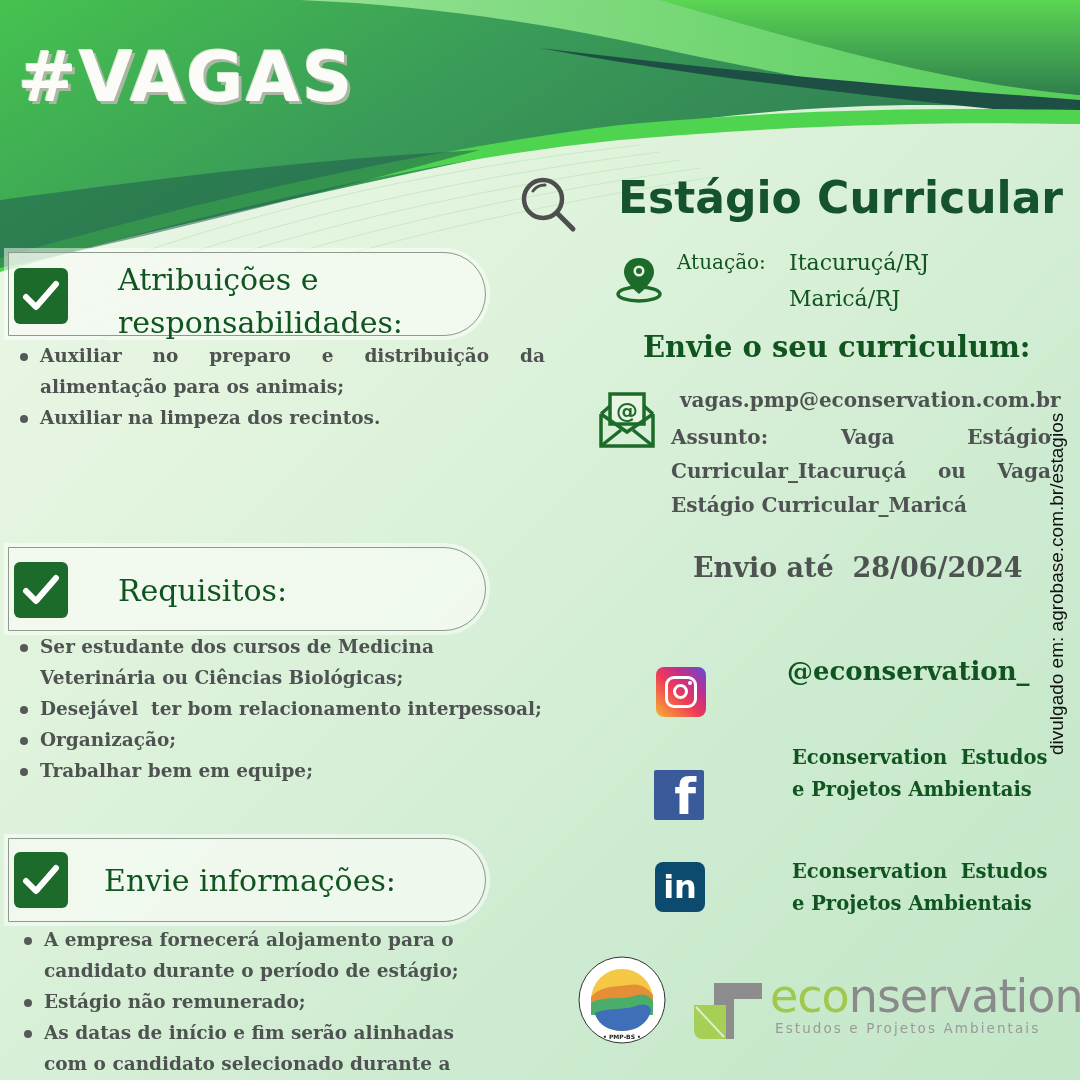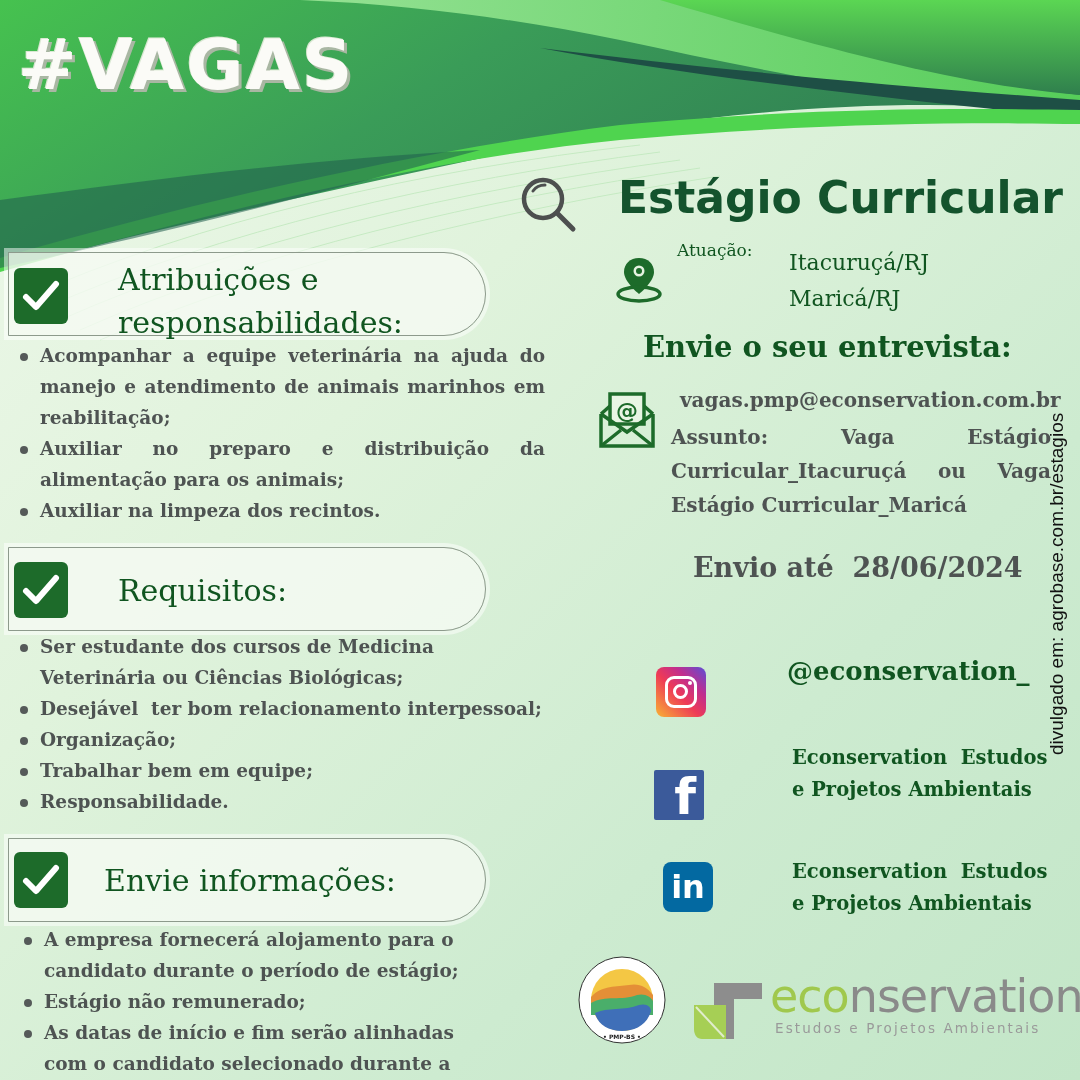--- a/index.html
+++ b/index.html
@@ -4,21 +4,21 @@
 <style>
   * { margin:0; padding:0; box-sizing:border-box; }
   html, body { width:1080px; height:1080px; overflow:hidden; }
   body {
     position:relative;
     font-family:"DejaVu Serif", serif;
     background: linear-gradient(135deg, #eef8ea 0%, #e0f3dc 35%, #cdebd0 70%, #c3e6c8 100%);
   }
   .bg-svg { position:absolute; left:0; top:0; width:1080px; height:1080px; }
   .hashtag {
-    position:absolute; left:18px; top:24px;
+    position:absolute; left:18px; top:36px;
     font-family:"DejaVu Sans", sans-serif; font-weight:bold;
     font-size:70px; letter-spacing:2px; color:#fbfbf7;
     text-shadow: 3px 3px 0 #a9b7a3, -1px -1px 0 #d9e8d2;
   }
   .section-box {
     position:absolute; left:8px; width:478px;
     border:1.5px solid #8d9a8c; border-radius:0 50px 50px 0;
     background: rgba(245,250,243,0.82);
     box-shadow: 0 0 0 4px rgba(255,255,255,0.5);
   }
@@ -99,25 +99,25 @@
   <line x1="39" y1="39" x2="55" y2="55" stroke="#4d4f4f" stroke-width="5" stroke-linecap="round"></line>
 </svg>
 <div class="job-title">Estágio Curricular</div>
 
 <svg style="position:absolute;left:614px;top:254px;" width="50" height="50" viewBox="0 0 50 50">
   <path d="M25,4 C16,4 10,10 10,18 C10,28 25,40 25,40 C25,40 40,28 40,18 C40,10 34,4 25,4 Z" fill="#1d6b2a"></path>
   <circle cx="25" cy="17" r="5.5" fill="#e6f3e1"></circle>
   <circle cx="25" cy="17" r="3" fill="#1d6b2a"></circle>
   <ellipse cx="25" cy="40" rx="21" ry="7" fill="none" stroke="#1d6b2a" stroke-width="3.5"></ellipse>
 </svg>
-<div class="green-txt" style="position:absolute;left:677px;top:240px;font-size:17px;text-align:right;">Atuação:</div>
+<div class="green-txt" style="position:absolute;left:677px;top:250px;font-size:20px;text-align:right;">Atuação:</div>
 <div class="green-txt" style="position:absolute;left:789px;top:250px;font-size:22px;">Itacuruçá/RJ</div>
 <div class="green-txt" style="position:absolute;left:789px;top:286px;font-size:22px;">Maricá/RJ</div>
 
-<div class="green-txt" style="position:absolute;left:643px;top:330px;font-size:29px;font-weight:bold;">Envie o seu entrevista:</div>
+<div class="green-txt" style="position:absolute;left:643px;top:330px;font-size:29px;font-weight:bold;">Envie o seu curriculum:</div>
 
 <svg style="position:absolute;left:597px;top:390px;" width="60" height="60" viewBox="0 0 60 60">
   <path d="M4,24 L4,56 L56,56 L56,24" fill="none" stroke="#1d6b2a" stroke-width="3.5"></path>
   <path d="M4,24 L13,16 M56,24 L47,16" fill="none" stroke="#1d6b2a" stroke-width="3.5"></path>
   <rect x="13" y="4" width="34" height="30" fill="#e8f5e3" stroke="#1d6b2a" stroke-width="3.5"></rect>
   <text x="30" y="28" text-anchor="middle" font-size="22" font-weight="bold" fill="#1d6b2a" font-family="DejaVu Sans, sans-serif">@</text>
   <path d="M4,24 L30,42 L56,24" fill="none" stroke="#1d6b2a" stroke-width="3.5"></path>
   <path d="M4,56 L24,40 M56,56 L36,40" fill="none" stroke="#1d6b2a" stroke-width="3.5"></path>
 </svg>
 <div class="gray-txt" style="position:absolute;left:680px;top:388px;font-size:20px;font-weight:bold;">vagas.pmp@econservation.com.br</div>
@@ -132,21 +132,21 @@
   </div>
 </div>
 <div class="green-txt" style="position:absolute;left:787px;top:656px;font-size:26px;font-weight:bold;">@econservation_</div>
 
 <div class="social-icon" style="left:654px;top:770px;background:#3b5a9a;border-radius:2px;align-items:flex-end;justify-content:flex-end;overflow:hidden;">
   <span style="color:#fff;font-family:'DejaVu Sans',sans-serif;font-weight:bold;font-size:50px;line-height:46px;margin-right:8px;">f</span>
 </div>
 <div class="green-txt" style="position:absolute;left:792px;top:746px;font-size:19.5px;font-weight:bold;white-space:pre;">Econservation  Estudos</div>
 <div class="green-txt" style="position:absolute;left:792px;top:778px;font-size:19.5px;font-weight:bold;">e Projetos Ambientais</div>
 
-<div class="social-icon" style="left:655px;top:862px;background:#0369a1;margin-left:8px;">
+<div class="social-icon" style="left:655px;top:862px;background:#0c4a6e;">
   <span style="color:#fff;font-family:'DejaVu Sans',sans-serif;font-weight:bold;font-size:32px;">in</span>
 </div>
 <div class="green-txt" style="position:absolute;left:792px;top:860px;font-size:19.5px;font-weight:bold;white-space:pre;">Econservation  Estudos</div>
 <div class="green-txt" style="position:absolute;left:792px;top:892px;font-size:19.5px;font-weight:bold;">e Projetos Ambientais</div>
 
 <svg style="position:absolute;left:577px;top:955px;" width="90" height="90" viewBox="0 0 90 90">
   <circle cx="45" cy="45" r="43" fill="#fff" stroke="#333" stroke-width="1"></circle>
   <circle cx="45" cy="45" r="31" fill="#f4c744"></circle>
   <path d="M14,42 C25,30 40,32 52,30 C62,28 70,32 76,40 L76,50 L14,50 Z" fill="#e48f37"></path>
   <path d="M14,48 C28,40 45,46 60,40 C68,38 74,42 76,46 L76,60 L14,60 Z" fill="#4aae6a"></path>
@@ -166,38 +166,36 @@
 
 <div class="section-box" style="top:252px;height:84px;"></div>
 <div class="check" style="top:268px;">
   <svg width="40" height="34" viewBox="0 0 40 34">
       <path d="M5,18 L15,28 L35,5" fill="none" stroke="#fff" stroke-width="6" stroke-linecap="round" stroke-linejoin="round"></path>
     </svg>
 </div>
 <div class="section-title" style="left:118px;top:259px;">Atribuições e</div>
 <div class="section-title" style="left:118px;top:302px;">responsabilidades:</div>
 <ul class="bullets justify" style="left:20px;top:340px;width:525px;">
-  <li>Acompanhar a equipe veterinária na ajuda do manejo e atendimento de animais marinhos em reabilitação;</li>
   <li>Auxiliar no preparo e distribuição da alimentação para os animais;</li>
   <li>Auxiliar na limpeza dos recintos.</li>
 </ul>
 
 <div class="section-box" style="top:547px;height:84px;"></div>
 <div class="check" style="top:562px;">
   <svg width="40" height="34" viewBox="0 0 40 34">
       <path d="M5,18 L15,28 L35,5" fill="none" stroke="#fff" stroke-width="6" stroke-linecap="round" stroke-linejoin="round"></path>
     </svg>
 </div>
 <div class="section-title" style="left:118px;top:570px;">Requisitos:</div>
 <ul class="bullets" style="left:20px;top:631px;width:530px;">
   <li>Ser estudante dos cursos de Medicina Veterinária ou Ciências Biológicas;</li>
   <li style="white-space:pre;">Desejável  ter bom relacionamento interpessoal;</li>
   <li>Organização;</li>
   <li>Trabalhar bem em equipe;</li>
-  <li>Responsabilidade.</li>
 </ul>
 
 <div class="section-box" style="top:838px;height:84px;"></div>
 <div class="check" style="top:852px;">
   <svg width="40" height="34" viewBox="0 0 40 34">
       <path d="M5,18 L15,28 L35,5" fill="none" stroke="#fff" stroke-width="6" stroke-linecap="round" stroke-linejoin="round"></path>
     </svg>
 </div>
 <div class="section-title" style="left:104px;top:860px;">Envie informações:</div>
 <ul class="bullets" style="left:24px;top:924px;width:470px;">

